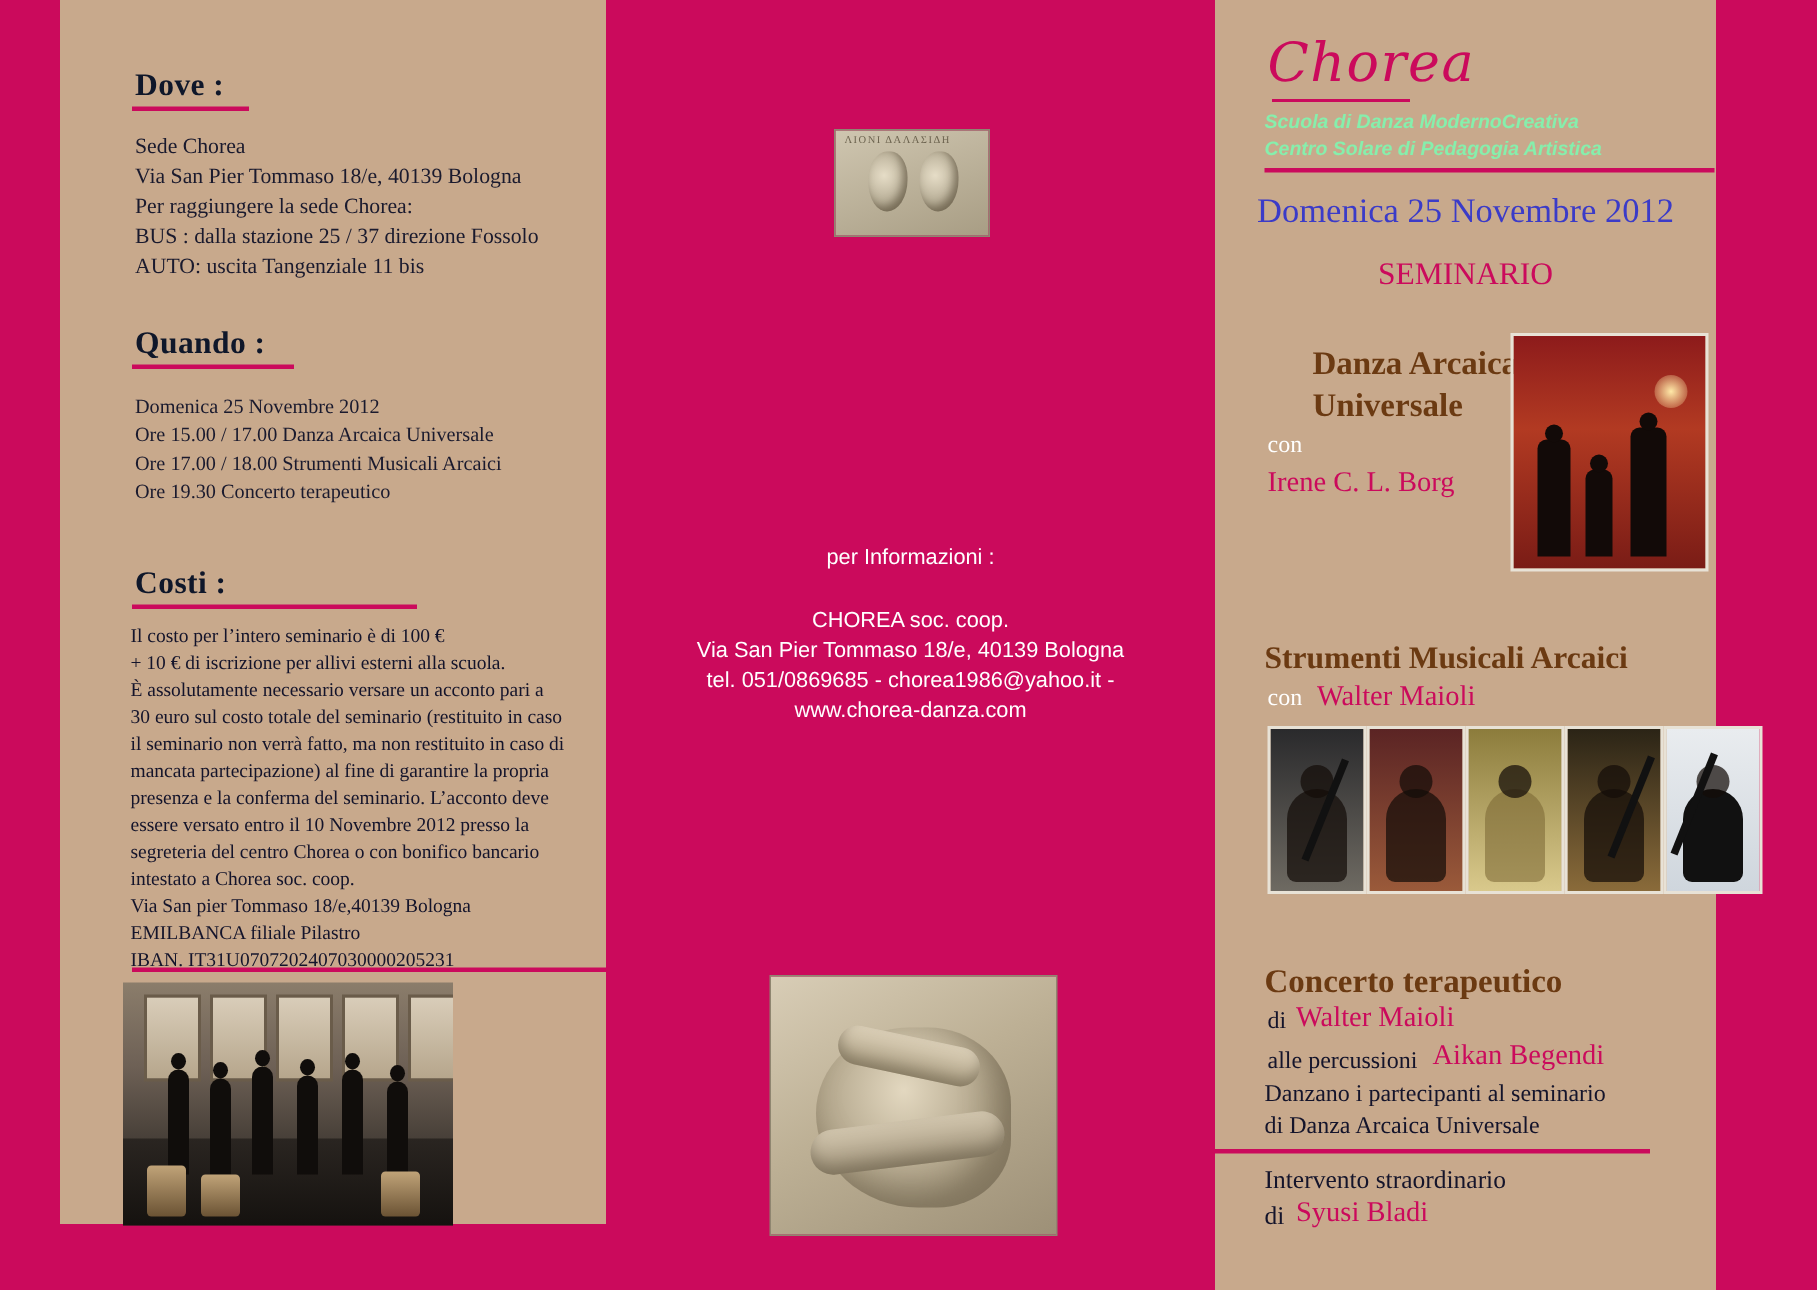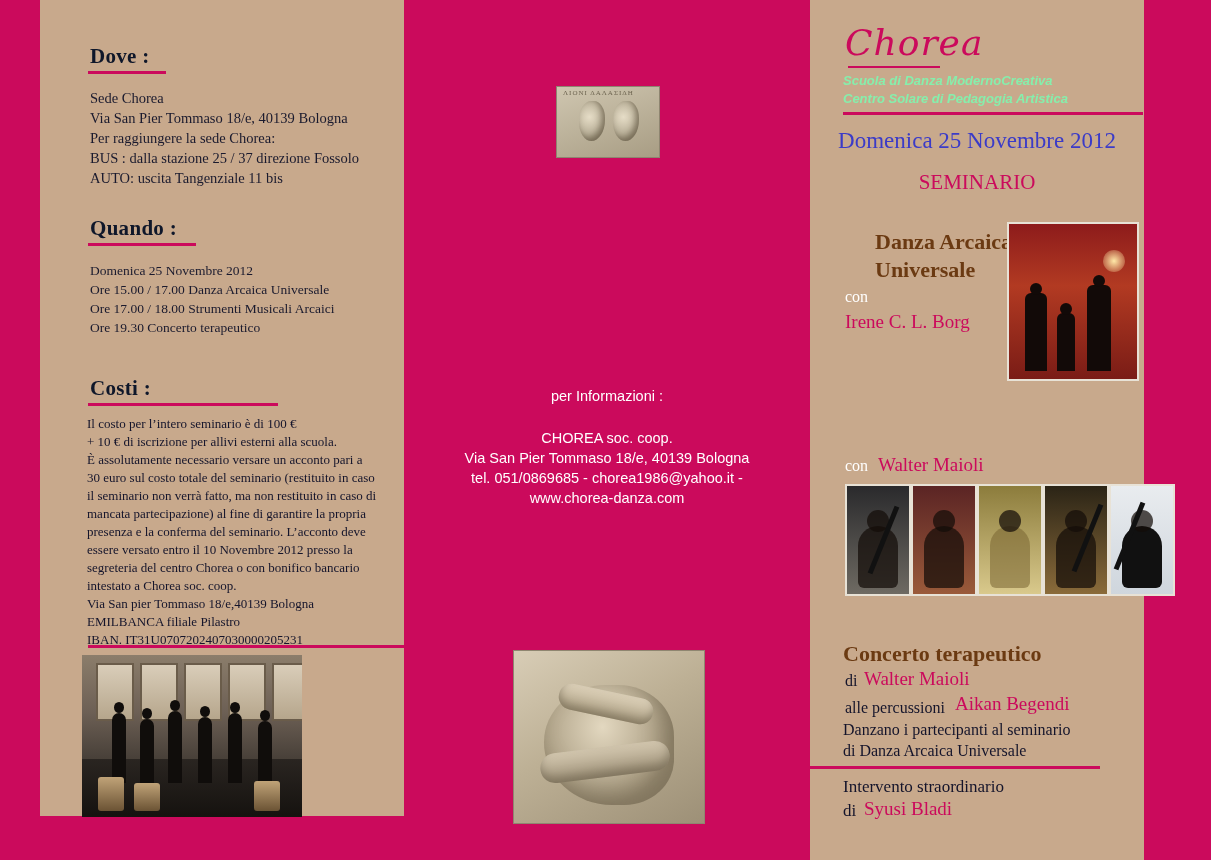--- a/index.html
+++ b/index.html
@@ -129,21 +129,21 @@
   .mid-info {
     position: absolute;
     left: 442px; top: 362px;
     width: 330px;
     text-align: center;
     color: #ffffff;
     font-family: "Liberation Sans", sans-serif;
     font-size: 14.5px;
     line-height: 20px;
   }
-  .mid-info .head { margin-bottom: 22px; margin-top: 24px; }
+  .mid-info .head { margin-bottom: 22px; }
   .photo-relief {
     position: absolute;
     left: 513px; top: 650px;
     width: 190px; height: 172px;
     background: linear-gradient(150deg,#d8cdb6 0%, #bdb095 45%, #9d9077 100%);
     border: 1px solid #8f8670;
     overflow:hidden;
   }
   .photo-relief .body {
     position:absolute; left: 30px; top: 34px; width: 130px; height: 120px;
@@ -387,20 +387,21 @@
   <div class="r-con" style="left:845px; top:288px;">con</div>
   <div class="r-name" style="left:845px; top:311px;text-align:right;">Irene C. L. Borg</div>
 
   <div class="photo-dance-red">
     <div class="lamp"></div>
     <div class="sil" style="left:16px; width:22px; height:78px;"></div>
     <div class="sil" style="left:48px; width:18px; height:58px;"></div>
     <div class="sil" style="left:78px; width:24px; height:86px;"></div>
   </div>
 
+  <div class="r-title" style="left:843px; top:424px; width:300px; font-size:21px;">Strumenti Musicali Arcaici</div>
   <div class="r-con" style="left:845px; top:457px;">con</div>
   <div class="r-name" style="left:878px; top:454px;">Walter Maioli</div>
 
   <div class="strip s1">
       <div class="head-sil"></div>
       <div class="pipe" style="left:34px; top:18px;"></div>
     </div>
   <div class="strip s2">
       <div class="head-sil"></div>
     </div>

